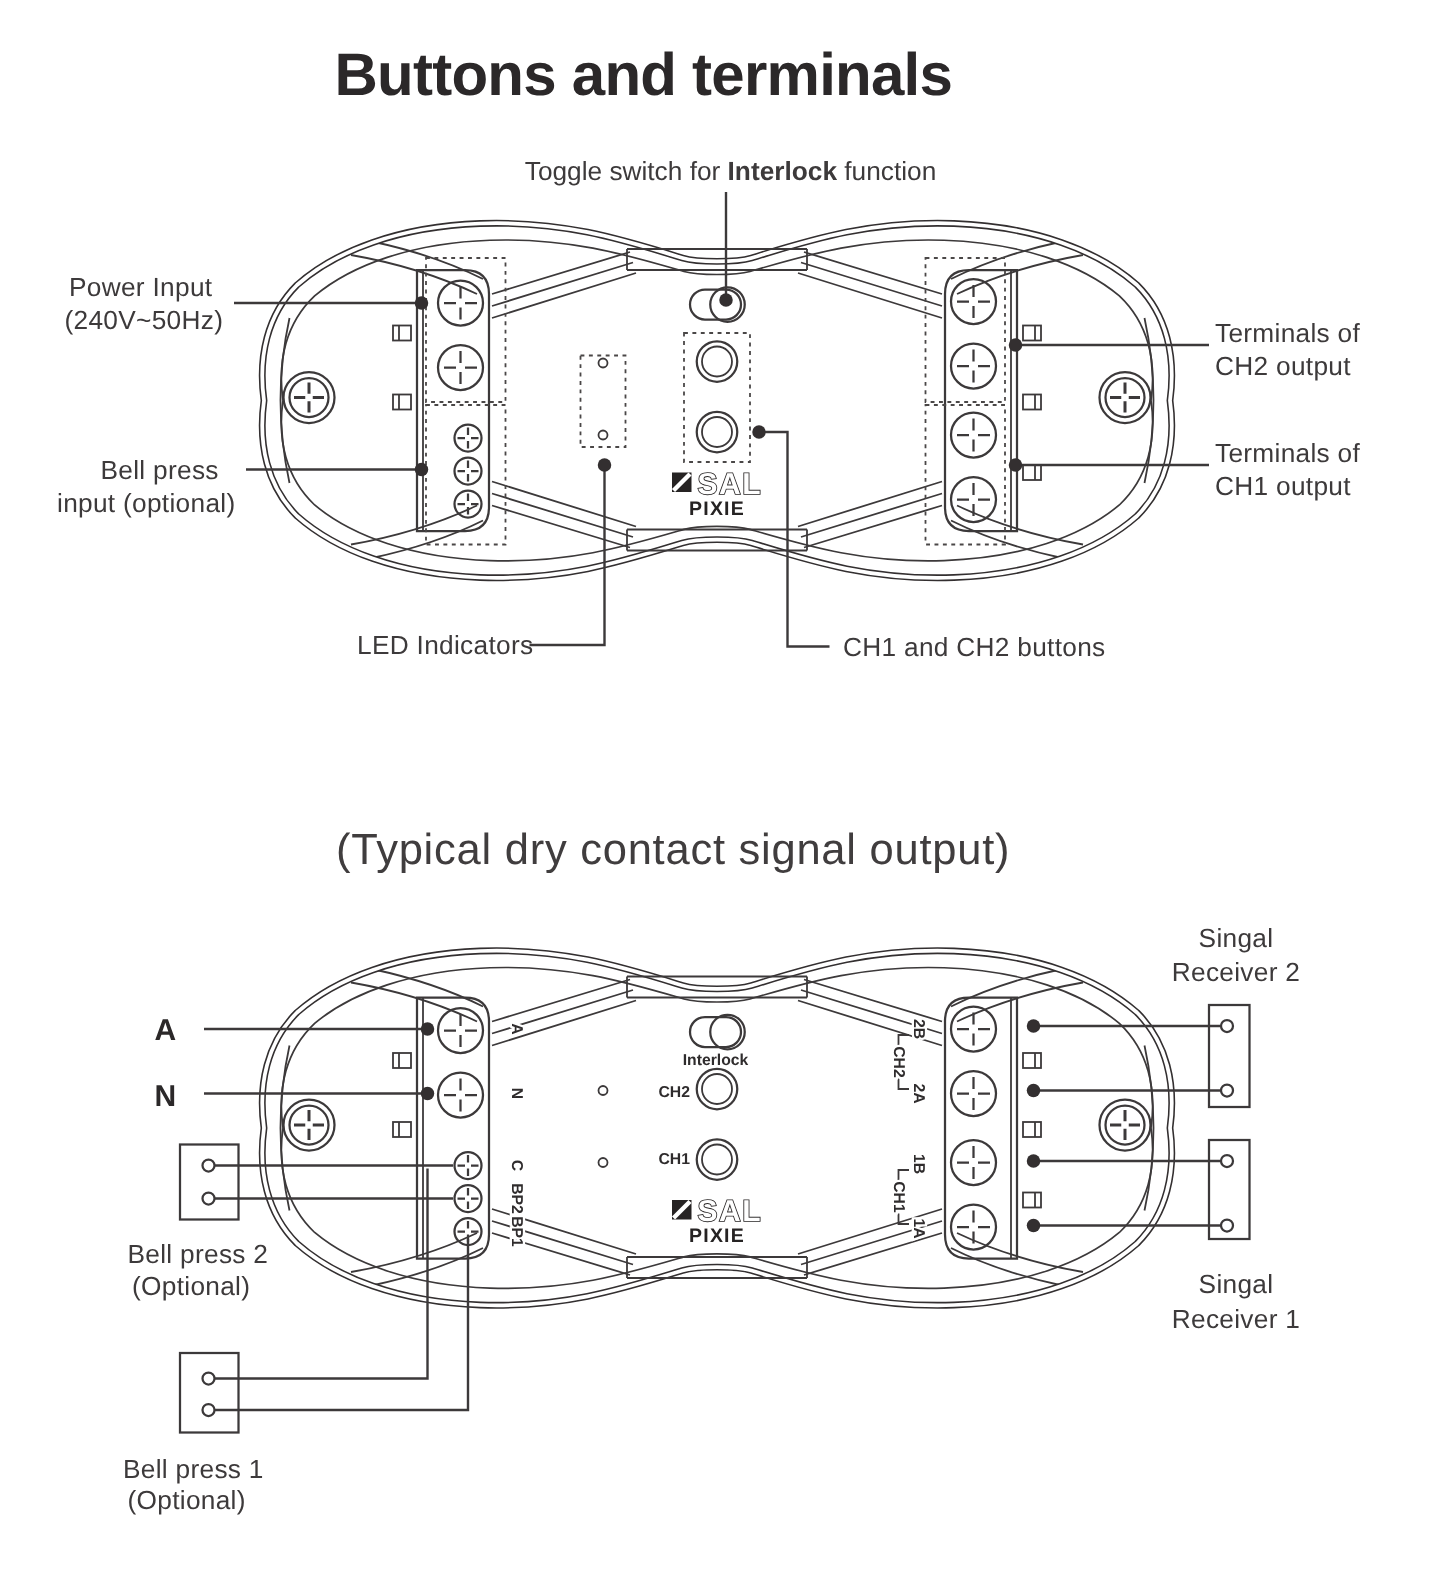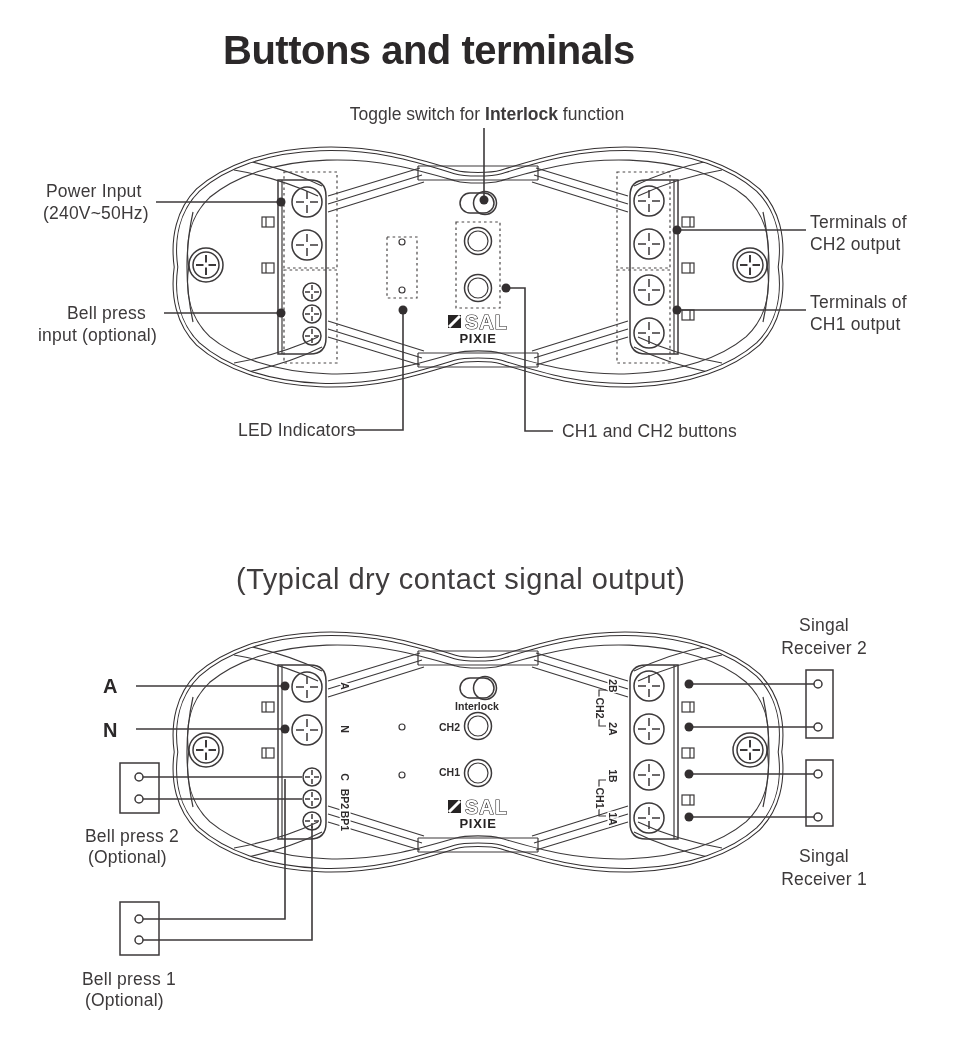--- a/index.html
+++ b/index.html
@@ -2,21 +2,21 @@
 <html><head>
 <meta charset="utf-8">
 <style>
   html,body{margin:0;padding:0;background:#fff;}
   .page{position:relative;width:954px;height:1052px;background:#fff;overflow:hidden;
         font-family:"Liberation Sans",sans-serif;}
   .title{position:absolute;margin:0;font-weight:700;font-size:40px;line-height:1;
          color:#2b2829;letter-spacing:-.5px;font-family:"Liberation Sans",sans-serif;}
   #title1{left:223px;top:30px;}
   #title2{left:223px;top:500px;}
-  #subtitle{position:absolute;left:224px;top:551px;margin:12px;font-size:29px;font-weight:400;
+  #subtitle{position:absolute;left:224px;top:551px;margin:0;font-size:29px;font-weight:400;
             color:#403d3e;letter-spacing:.5px;}
   svg{position:absolute;left:0;}
   #fig1{top:90px;}
   #fig2{top:598px;}
   
   svg *{vector-effect:none;}
   .ln{fill:none;stroke:#3c393a;stroke-width:1.5;}
   .thin{fill:none;stroke:#3c393a;stroke-width:1.2;}
   .shell-outer{fill:none;stroke:#332f30;stroke-width:4.6;}
   .shell-gap{fill:none;stroke:#ffffff;stroke-width:2.5;}

